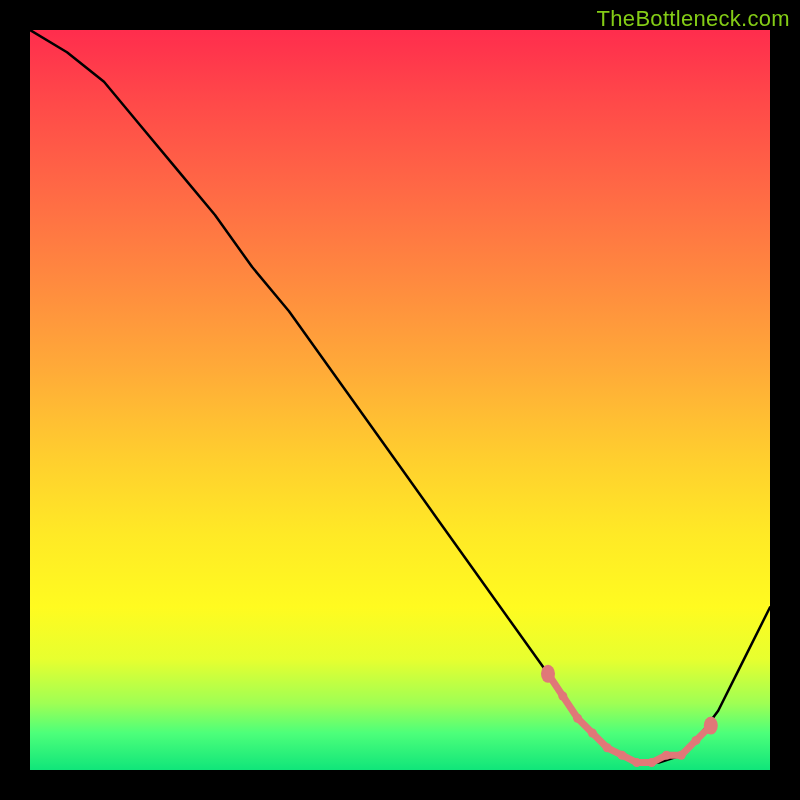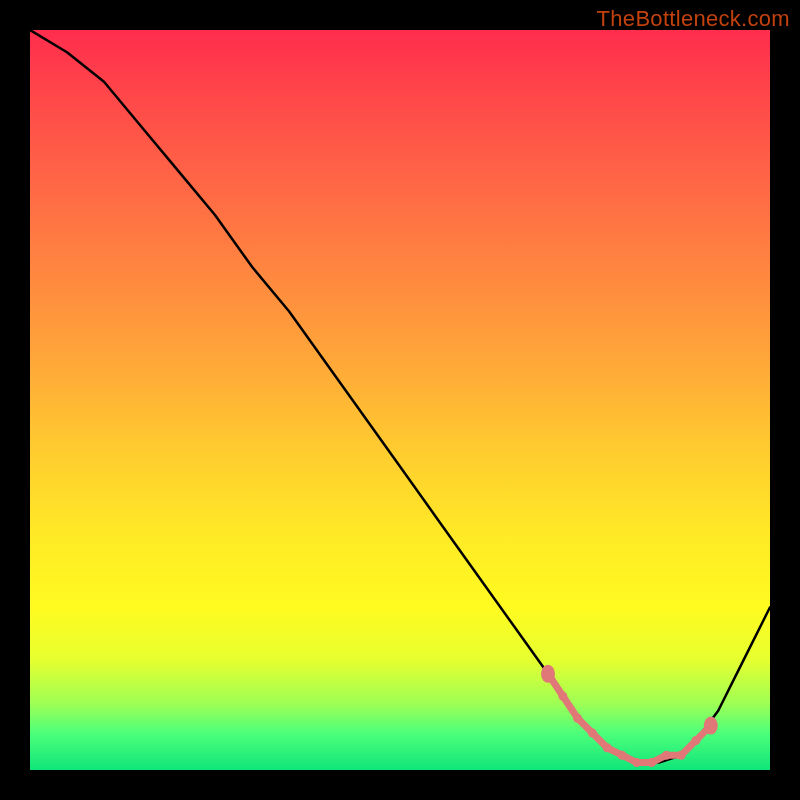--- a/index.html
+++ b/index.html
@@ -14,21 +14,21 @@
   .frame {
     position: relative;
     width: 800px;
     height: 800px;
     background: #000;
   }
   .watermark {
     position: absolute;
     top: 6px;
     right: 10px;
-    color: #c2410c;
+    color: #84cc16;
     font-size: 22px;
     font-weight: 500;
     letter-spacing: 0.3px;
     z-index: 30;
     margin-left: 36px;
   }
   .plot-area {
     position: absolute;
     left: 30px;
     top: 30px;

